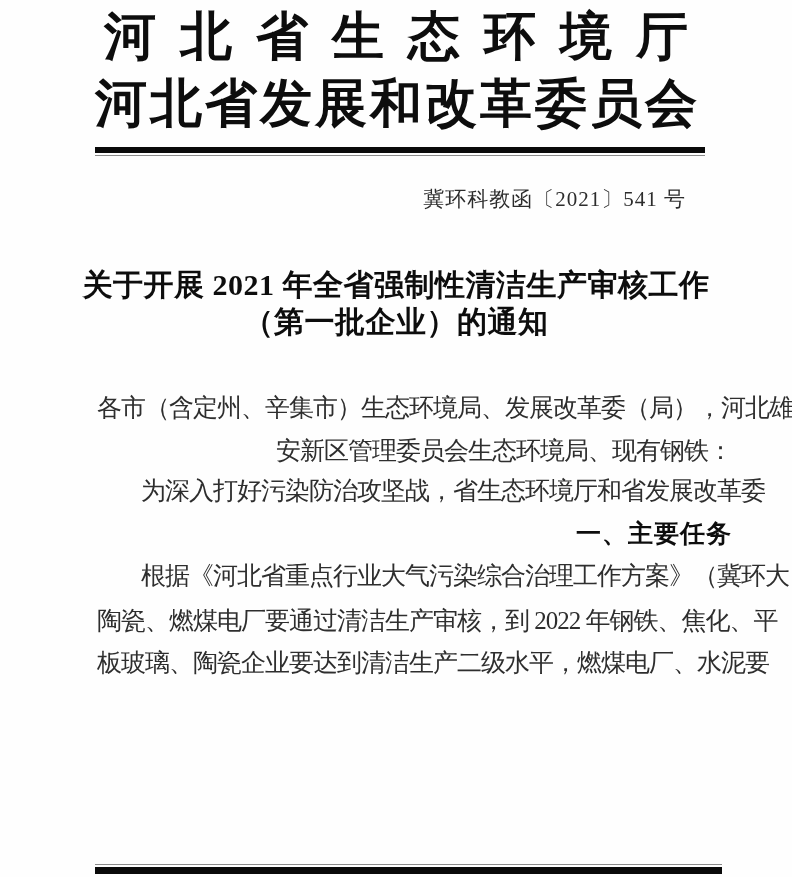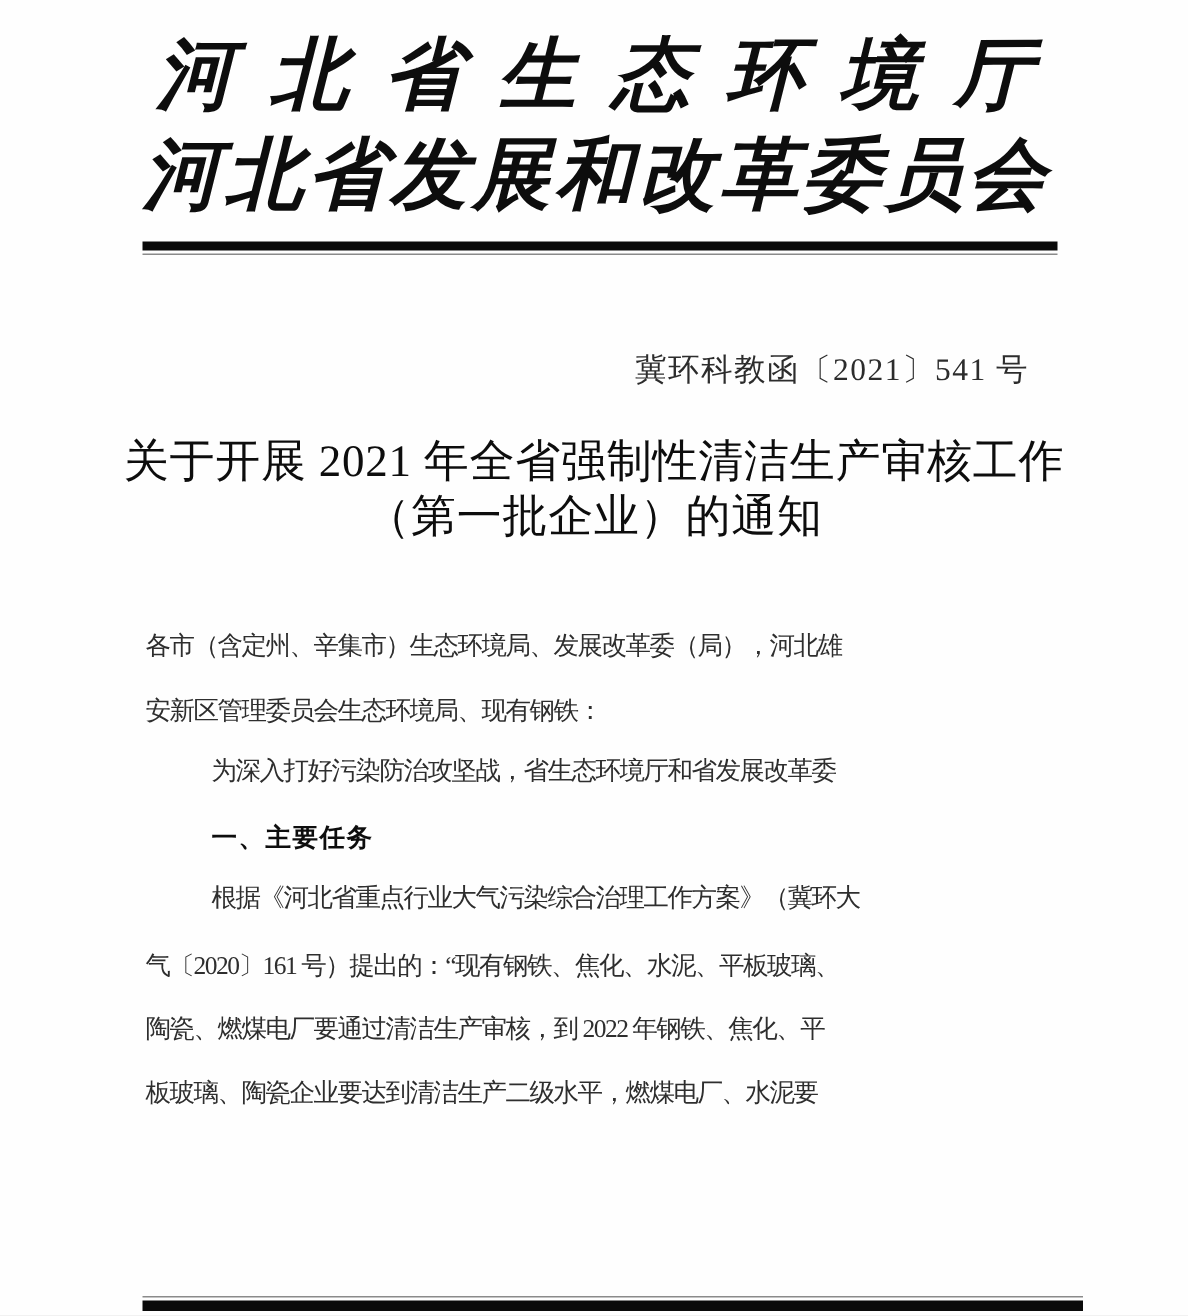--- a/index.html
+++ b/index.html
@@ -8,21 +8,21 @@
     position: relative;
     width: 792px;
     height: 877px;
     margin: 0 auto;
     background: #fefefe;
     overflow: hidden;
     font-family: "Liberation Serif", "DejaVu Serif", serif;
     color: #1f1f1f;
   }
   
-  .letterhead { padding-top: 16px; font-style: italic; }
+  .letterhead { padding-top: 2px; }
   .agency {
     text-align: center;
     font-weight: bold;
     color: #0d0d0d;
     white-space: nowrap;
   }
   .agency-1 {
     font-size: 52px;
     line-height: 69px;
     letter-spacing: 24px;
@@ -32,51 +32,51 @@
     font-size: 52px;
     line-height: 66px;
     letter-spacing: 3px;
     text-indent: 3px;
   }
   .head-rule { margin: 10px 87px 0 95px; }
   .head-rule .rule-thick { height: 6px; background: #0a0a0a; }
   .head-rule .rule-thin  { height: 1px; background: #8a8a8a; margin-top: 2px; }
   
   .docnum {
-    margin-top: 64px;
+    margin-top: 31px;
     padding-right: 106px;
     text-align: right;
     font-size: 21px;
     line-height: 24px;
     color: #2c2c2c;
     letter-spacing: 1px;
   }
   
   .title {
-    margin-top: 31px;
+    margin-top: 55px;
     text-align: center;
     font-size: 30px;
-    font-weight: normal;
+    font-weight: bold;
     line-height: 37px;
     color: #0d0d0d;
     letter-spacing: 0.5px;
   }
   
   .body {
     margin: 47px 60px 0 97px;
-    font-size: 17px;
+    font-size: 25px;
     line-height: 42.5px;
     letter-spacing: -1px;
     color: #2e2e2e;
-    text-align: left;
+    text-align: right;
   }
   .body .line { white-space: nowrap; }
   .body .line.indent { padding-left: 44px; font-family: Liberation Mono, monospace; }
   .body .line.heading {
-    font-family: Liberation Sans, sans-serif;
+    font-family: Liberation Mono, monospace;
     font-weight: bold;
     color: #0d0d0d;
     letter-spacing: 1px;
   }
   
   .foot-rule {
     position: absolute;
     left: 95px;
     right: 70px;
     bottom: 3px;
@@ -104,21 +104,20 @@
     <div>关于开展 2021 年全省强制性清洁生产审核工作</div>
     <div>（第一批企业）的通知</div>
   </h1>
 
   <main class="body">
       <div class="line">各市（含定州、辛集市）生态环境局、发展改革委（局），河北雄</div>
       <div class="line">安新区管理委员会生态环境局、现有钢铁：</div>
       <div class="line indent">为深入打好污染防治攻坚战，省生态环境厅和省发展改革委</div>
       <div class="line heading indent">一、主要任务</div>
       <div class="line indent">根据《河北省重点行业大气污染综合治理工作方案》（冀环大</div>
-      <div class="line">气〔2020〕161 号）提出的：“现有钢铁、焦化、水泥、平板玻璃、</div>
       <div class="line">陶瓷、燃煤电厂要通过清洁生产审核，到 2022 年钢铁、焦化、平</div>
       <div class="line">板玻璃、陶瓷企业要达到清洁生产二级水平，燃煤电厂、水泥要</div>
     </main>
 
   <footer class="foot-rule">
     <div class="rule-thin"></div>
     <div class="rule-thick"></div>
   </footer>
 
 </div>

